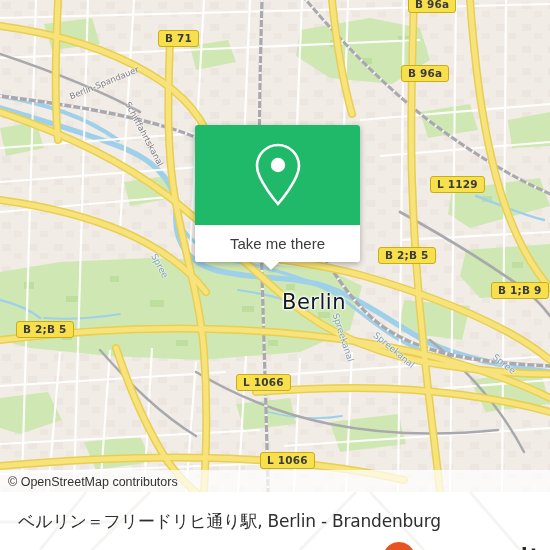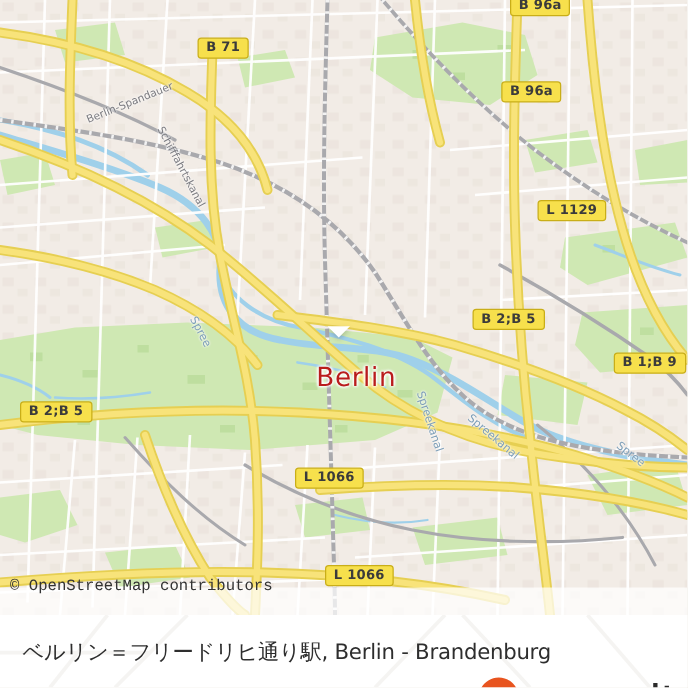--- a/index.html
+++ b/index.html
@@ -16,22 +16,23 @@
 
   
   .mlabel{
     position:absolute;
     font-family:"DejaVu Sans",sans-serif;
     color:#6f6f73;
     white-space:nowrap;
     pointer-events:none;
   }
   .city-label{
-    font-size:21px;color:#b91c1c;letter-spacing:.5px;
+    font-size:21px;color:#0f172a;letter-spacing:.5px;
     text-shadow:0 0 3px #fff,0 0 3px #fff,1px 0 2px #fff,-1px 0 2px #fff;
+    margin-left:29px;
   }
   .water-label{
     font-size:9px;color:#7e9fb8;font-style:normal;
     text-shadow:0 0 2px #fff,0 0 2px #fff;
   }
   .canal-label{
     font-size:8.5px;color:#7b7b80;
     text-shadow:0 0 2px #fff,0 0 2px #fff;
   }
 
@@ -50,23 +51,23 @@
     letter-spacing:.2px;
     white-space:nowrap;
   }
 
   
   .attrib-bar{
     position:absolute;left:0;bottom:0;width:550px;height:22px;
     background:rgba(255,255,255,.72);
   }
   .attrib-text{
-    position:absolute;left:8px;bottom:16px;
+    position:absolute;left:8px;bottom:3px;
     font-size:12.5px;color:#333;
-    font-family:Liberation Mono, monospace;
+    font-family:Liberation Sans, sans-serif;
   }
 
   
   .card{
     position:absolute;left:195px;top:125px;width:165px;
     border-radius:3px;overflow:hidden;
     box-shadow:0 2px 6px rgba(0,0,0,.30);
     background:#fff;
   }
   .card-top{
@@ -296,32 +297,43 @@
     <div class="mlabel water-label" style="left:497px;top:352px;transform:rotate(38deg);transform-origin:left top;">Spree</div>
     <div class="mlabel water-label" style="left:378px;top:330px;transform:rotate(40deg);transform-origin:left top;">Spreekanal</div>
     <div class="mlabel water-label" style="left:340px;top:312px;transform:rotate(72deg);transform-origin:left top;">Spreekanal</div>
 
     <div class="mlabel canal-label" style="left:68px;top:92px;transform:rotate(-22deg);transform-origin:left top;">Berlin-Spandauer</div>
     <div class="mlabel canal-label" style="left:132px;top:100px;transform:rotate(62deg);transform-origin:left top;">Schifffahrtskanal</div>
 
     <div class="shield" style="left:158px;top:30px;">B 71</div>
     <div class="shield" style="left:408px;top:-4px;">B 96a</div>
     <div class="shield" style="left:401px;top:65px;">B 96a</div>
-    <div class="shield" style="left:430px;top:160px;">L 1129</div>
+    <div class="shield" style="left:430px;top:176px;">L 1129</div>
     <div class="shield" style="left:378px;top:247px;">B 2;B 5</div>
     <div class="shield" style="left:491px;top:282px;">B 1;B 9</div>
     <div class="shield" style="left:16px;top:321px;">B 2;B 5</div>
     <div class="shield" style="left:236px;top:374px;">L 1066</div>
     <div class="shield" style="left:260px;top:452px;">L 1066</div>
 
     <div class="attrib-bar">
       <div class="attrib-text">© OpenStreetMap contributors</div>
     </div>
   </div>
 
+  <div class="card">
+    <div class="card-top">
+      <svg width="54" height="66" viewBox="0 0 54 66">
+        <path d="M27 3 C15.4 3 6 12.4 6 24 C6 38 27 62 27 62 C27 62 48 38 48 24 C48 12.4 38.6 3 27 3 Z" fill="none" stroke="#ffffff" stroke-width="2.6"></path>
+        <circle cx="27" cy="23" r="7.2" fill="#ffffff"></circle>
+      </svg>
+    </div>
+    <div class="card-bottom">
+      <span>Take me there</span>
+    </div>
+  </div>
   <div class="card-tail"></div>
 
   <div class="footer">
     <svg class="footer-bgsvg" width="550" height="58" viewBox="0 0 550 58">
       <g stroke="#eceae6" stroke-width="3" fill="none">
         <path d="M40,58 L86,0"></path>
           <path d="M92,58 L150,0"></path>
         <path d="M300,58 L356,0"></path>
           <path d="M370,0 L424,58"></path>
         <path d="M470,0 L520,58"></path>

